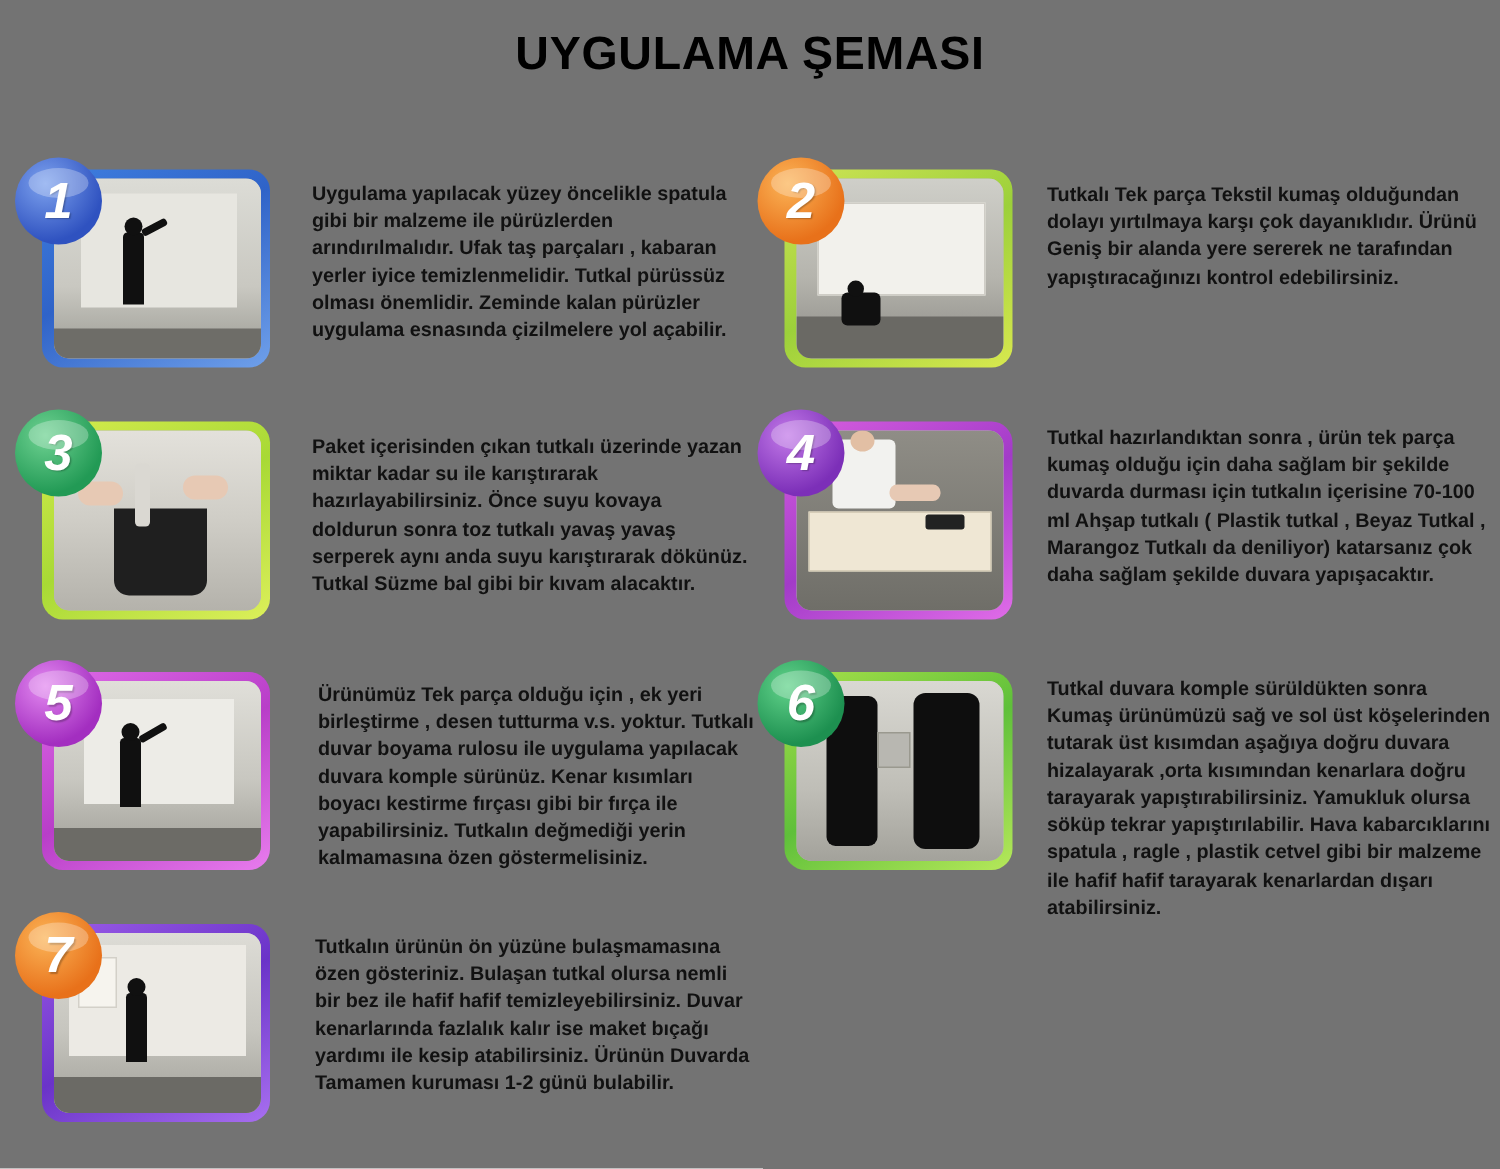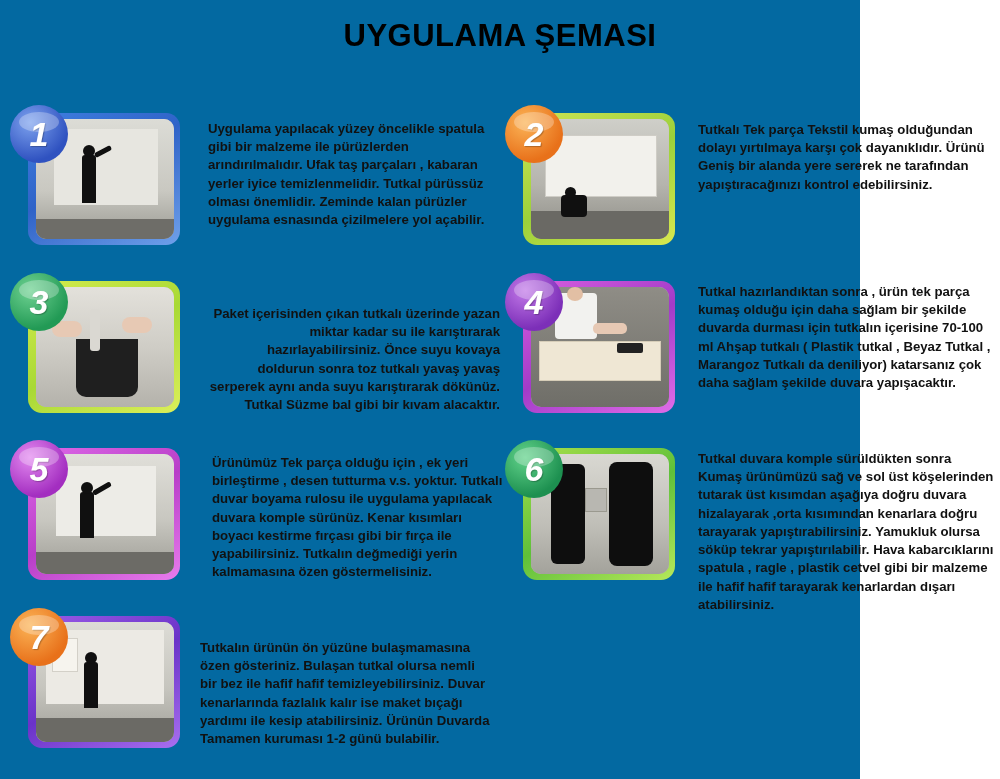--- a/index.html
+++ b/index.html
@@ -5,23 +5,23 @@
   * { box-sizing: border-box; }
   html, body {
     margin: 0; padding: 0;
     width: 1000px; height: 779px;
     background: #ffffff;
     font-family: "Liberation Sans", sans-serif;
     overflow: hidden;
   }
   #page {
     position: relative;
-    width: 860px;
+    width: 1000px;
     height: 779px;
-    background: #0369a1;
+    background: #737373;
     text-decoration: underline;
   }
   #title {
     position: absolute;
     top: 18px;
     left: 0;
     width: 1000px;
     text-align: center;
     font-size: 31px;
     font-weight: bold;
@@ -162,21 +162,21 @@
         <div class="sky" style="background:linear-gradient(180deg,#e3e1db 0%,#cfcdc6 50%,#b4b2ab 100%);"></div>
         <div class="bucket" style="left:40px; top:52px; width:62px; height:58px; background:#1f1f1f;"></div>
         <div class="arm" style="left:54px; top:22px; width:10px; height:42px; background:#dad8d2; border-radius:3px;"></div>
         <div class="arm" style="left:86px; top:30px; width:30px; height:16px; background:#e7c9b4; border-radius:8px;"></div>
         <div class="arm" style="left:16px; top:34px; width:30px; height:16px; background:#e7c9b4; border-radius:8px;"></div>
       </div>
       <div class="badge" style="background:radial-gradient(circle at 35% 30%, #6fd292, #229a55 70%);">
         <span>3</span>
       </div>
     </div>
-    <div class="text" style="left:198px; top:32px; width:292px;text-align:right;">Paket içerisinden çıkan tutkalı üzerinde yazan miktar kadar su ile karıştırarak hazırlayabilirsiniz. Önce suyu kovaya doldurun sonra toz tutkalı yavaş yavaş serperek aynı anda suyu karıştırarak dökünüz. Tutkal Süzme bal gibi bir kıvam alacaktır.</div>
+    <div class="text" style="left:198px; top:16px; width:292px;">Paket içerisinden çıkan tutkalı üzerinde yazan miktar kadar su ile karıştırarak hazırlayabilirsiniz. Önce suyu kovaya doldurun sonra toz tutkalı yavaş yavaş serperek aynı anda suyu karıştırarak dökünüz. Tutkal Süzme bal gibi bir kıvam alacaktır.</div>
   </div>
 
   <div class="step" style="left:505px; top:273px; width:490px; height:165px;">
     <div class="step-visual">
       <div class="frame" style="background:linear-gradient(150deg,#d95fe0 0%,#a23bc8 50%,#e06ce8 100%);"></div>
       <div class="photo">
         <div class="sky" style="background:linear-gradient(180deg,#8f8d86 0%,#6f6e68 100%);"></div>
         <div class="panel" style="left:8px; top:54px; width:122px; height:40px; background:#efe7d4; border-color:#d6cdb8;"></div>
         <div class="figure" style="left:24px; top:6px; width:42px; height:46px; background:#f2f2ef; border-radius:4px;"></div>
         <div class="head" style="left:36px; top:0px; width:16px; height:14px; background:#e2bfa4;"></div>
@@ -232,16 +232,16 @@
         <div class="wall" style="left:10px; top:8px; width:118px; height:74px; background:#eceae4;"></div>
         <div class="floor" style="height:24px; background:#6b6a65;"></div>
         <div class="figure" style="left:48px; top:40px; width:14px; height:46px;"></div>
         <div class="head" style="left:49px; top:30px; width:12px; height:12px;"></div>
         <div class="panel" style="left:16px; top:16px; width:26px; height:34px; background:#f6f4ee; border-color:#d3d0c8;"></div>
       </div>
       <div class="badge" style="background:radial-gradient(circle at 35% 30%, #fbb457, #e8711a 70%);">
         <span>7</span>
       </div>
     </div>
-    <div class="text" style="left:190px; top:14px; width:292px;margin-top:17px;">Tutkalın ürünün ön yüzüne bulaşmamasına özen gösteriniz. Bulaşan tutkal olursa nemli bir bez ile hafif hafif temizleyebilirsiniz. Duvar kenarlarında fazlalık kalır ise maket bıçağı yardımı ile kesip atabilirsiniz. Ürünün Duvarda Tamamen kuruması 1-2 günü bulabilir.</div>
+    <div class="text" style="left:200px; top:14px; width:292px;">Tutkalın ürünün ön yüzüne bulaşmamasına özen gösteriniz. Bulaşan tutkal olursa nemli bir bez ile hafif hafif temizleyebilirsiniz. Duvar kenarlarında fazlalık kalır ise maket bıçağı yardımı ile kesip atabilirsiniz. Ürünün Duvarda Tamamen kuruması 1-2 günü bulabilir.</div>
   </div>
 
 </div>
 
 </body></html>

